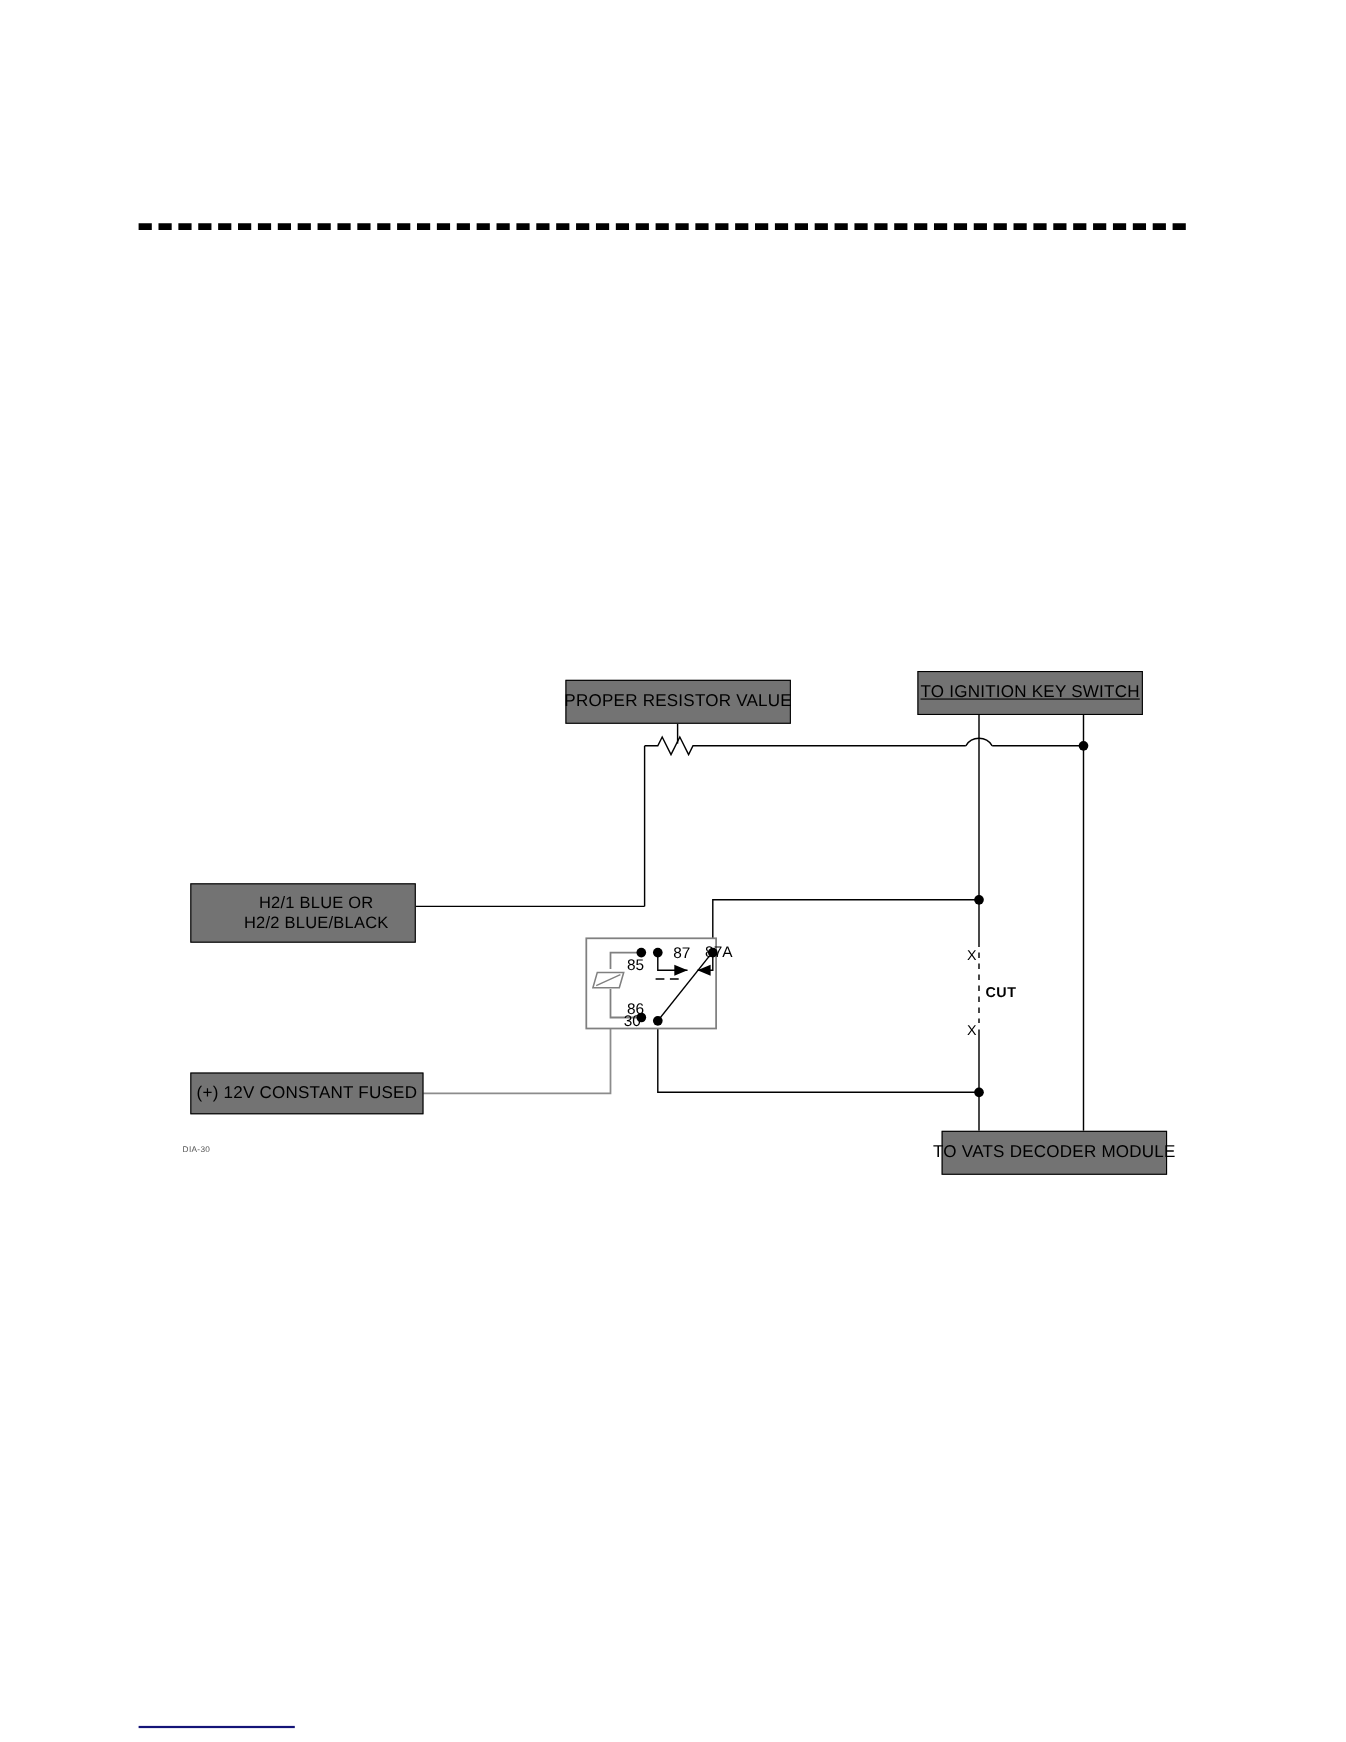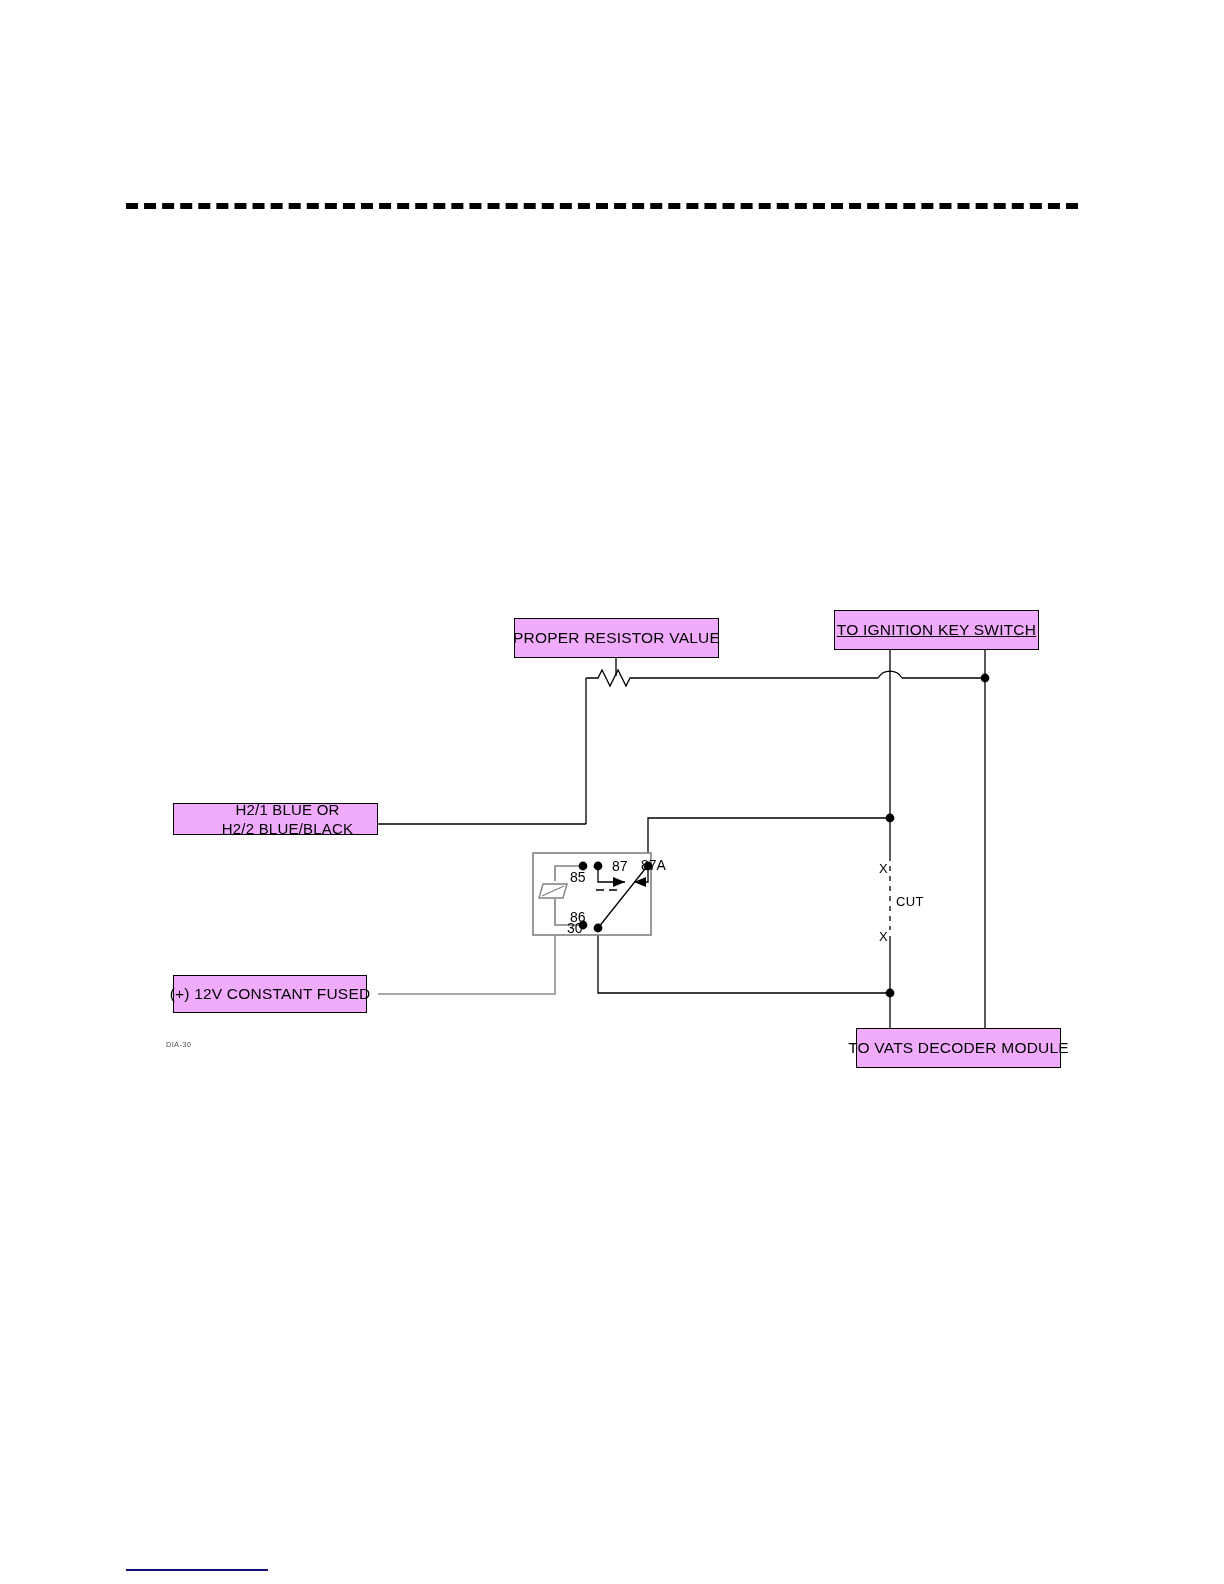--- a/index.html
+++ b/index.html
@@ -45,37 +45,37 @@
   }
   #diagram svg {
     display: block;
   }
 
   
   .lbl-box {
     position: absolute;
     box-sizing: border-box;
     border: 1.6px solid #000000;
-    background: #f0abfc;
+    background: #737373;
     display: flex;
     flex-direction: column;
     align-items: center;
     justify-content: center;
     color: #000000;
     font-family: "Liberation Sans", sans-serif;
     font-size: 15.5px;
     line-height: 1.28;
     letter-spacing: 0.2px;
     white-space: nowrap;
   }
 
   #box-resistor   { left: 514px; top: 618px; width: 205px; height: 40px; }
   #box-ignition   { left: 834px; top: 610px; width: 205px; height: 40px; text-decoration: underline; }
-  #box-h2         { left: 173px; top: 803px; width: 205px; height: 32px; font-size: 15px; padding-left: 24px; }
-  #box-12v        { left: 173px; top: 975px; width: 194px; height: 38px; }
+  #box-h2         { left: 173px; top: 803px; width: 205px; height: 54px; font-size: 15px; padding-left: 24px; }
+  #box-12v        { left: 173px; top: 975px; width: 212px; height: 38px; }
   #box-vats       { left: 832px; top: 1028px; width: 205px; height: 40px; margin-left: 24px; }
 
   .term-label {
     position: absolute;
     font-family: "Liberation Sans", sans-serif;
     font-size: 14px;
     color: #000000;
     white-space: nowrap;
   }
   #term-85  { left: 570px; top: 869px; }
@@ -83,21 +83,21 @@
   #term-87  { left: 612px; top: 858px; }
   #term-87a { left: 625px; top: 857px; margin-left: 16px; }
   #term-30  { left: 567px; top: 920px; }
 
   #cut-label {
     position: absolute;
     left: 896px;
     top: 894px;
     font-family: "Liberation Sans", sans-serif;
     font-size: 13px;
-    font-weight: normal;
+    font-weight: bold;
     letter-spacing: 0.4px;
     color: #000000;
   }
   .x-mark {
     position: absolute;
     font-family: "Liberation Sans", sans-serif;
     font-size: 13px;
     color: #000000;
   }
   #x-top    { left: 879px; top: 861px; }

